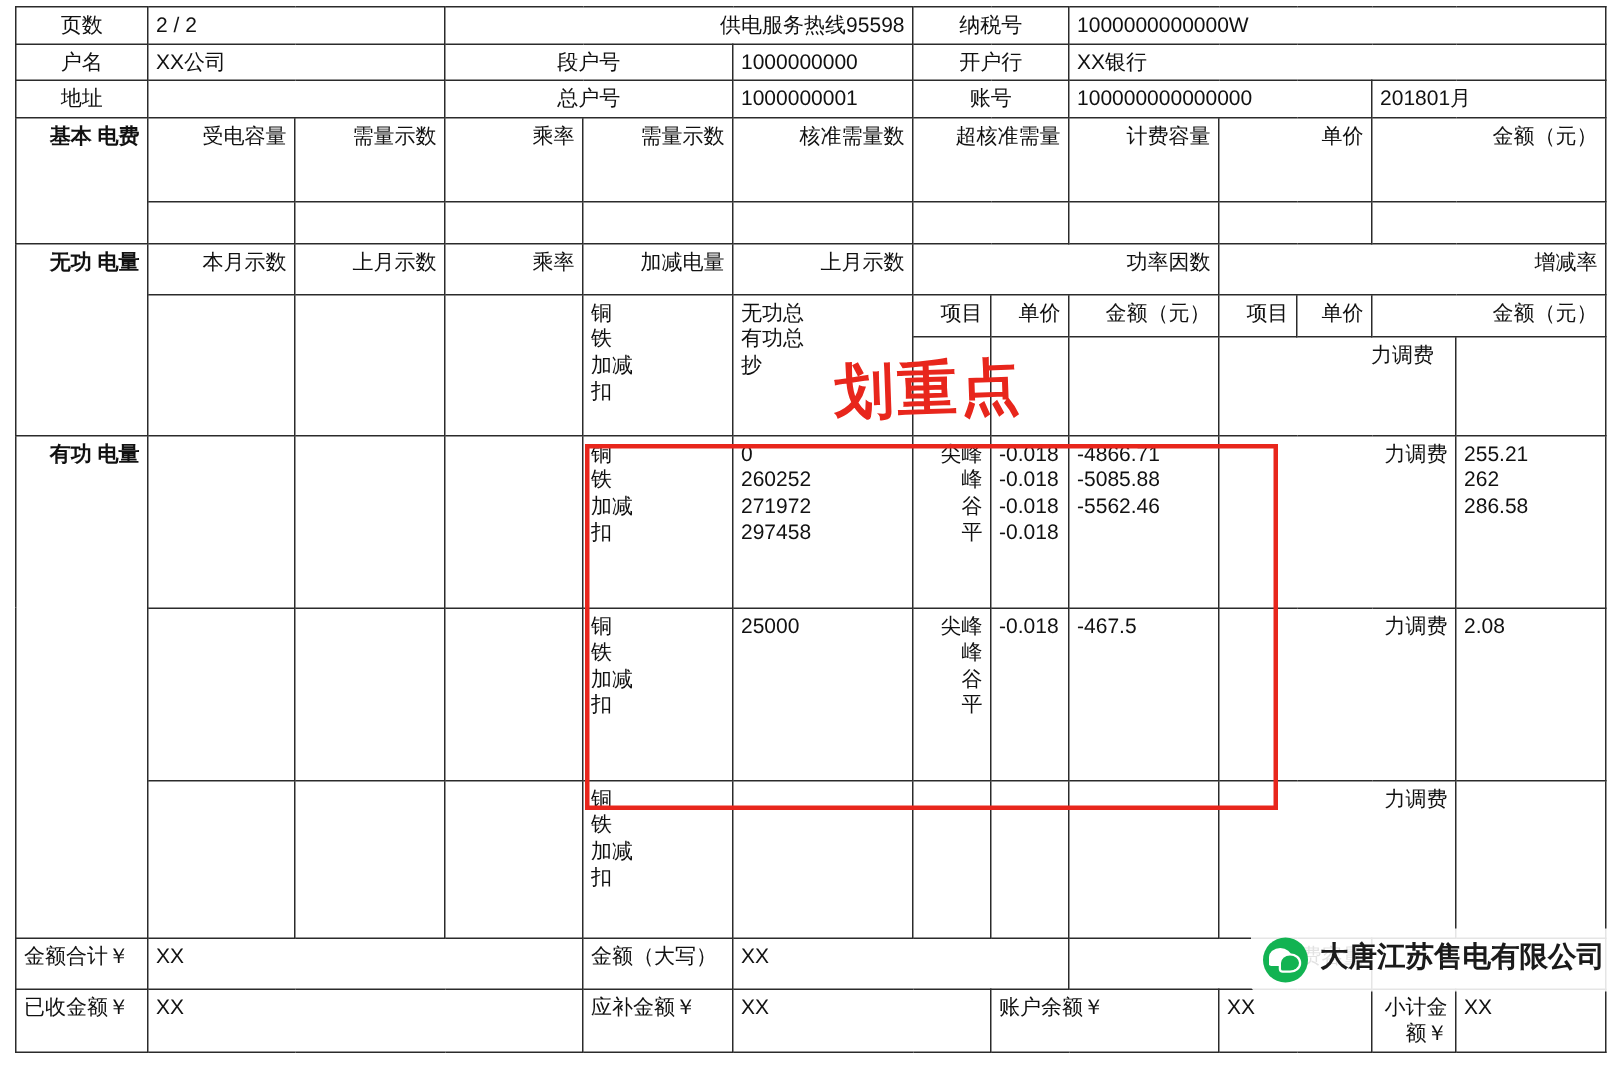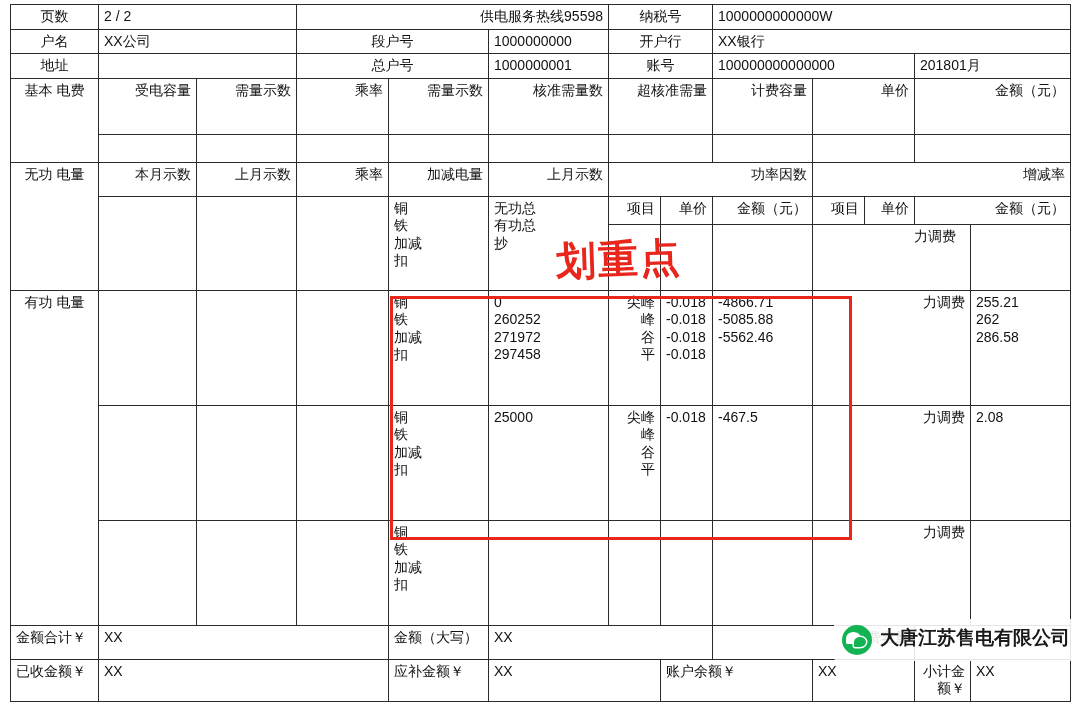--- a/index.html
+++ b/index.html
@@ -36,22 +36,23 @@
     font-size: 14px;
     color: #111;
     background: #fff;
     word-break: break-all;
   }
   td.ctr { text-align: right; }
   td.mid { vertical-align: middle; }
   td.lbl { text-align: center; vertical-align: middle; }
   .vstack span { display: block; }
   .lblbox {
-    text-align: center;
+    text-align: right;
     line-height: 1.3;
+    font-weight: bold;
   }
   
   #red-box {
     position: absolute;
     left: 390px;
     top: 296px;
     width: 462px;
     height: 244px;
     border: 3px solid #e8261c;
     box-sizing: border-box;

